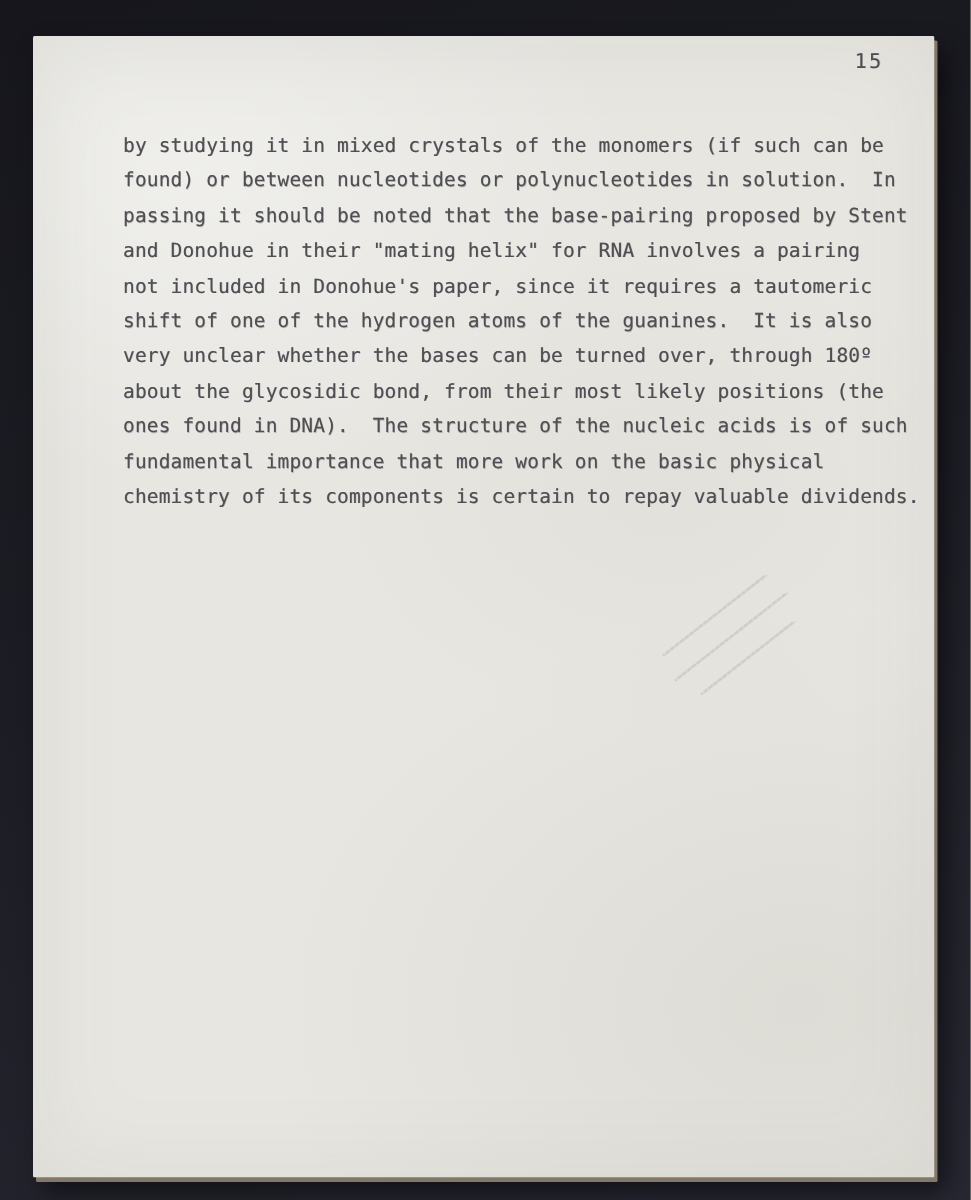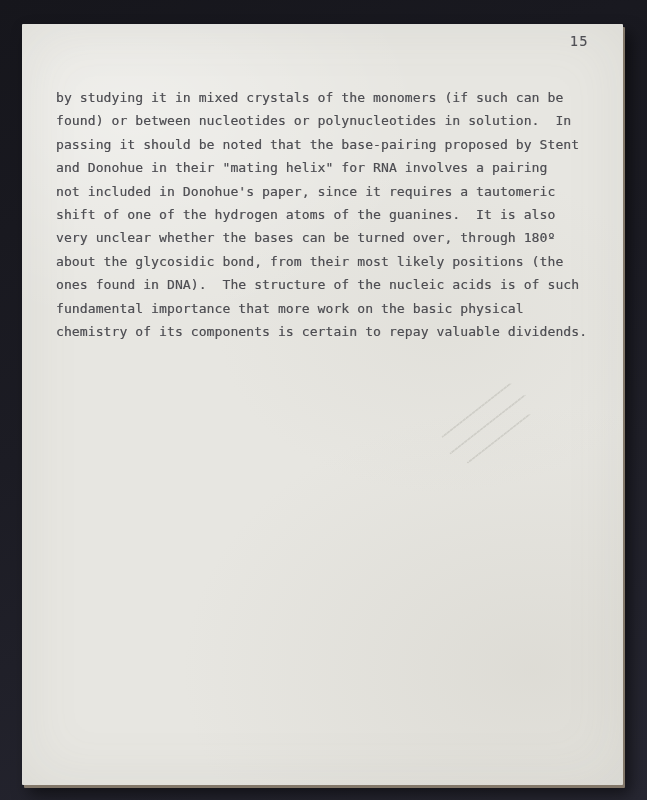--- a/index.html
+++ b/index.html
@@ -38,21 +38,21 @@
   .page-number{
     position:absolute;
     top:9px;right:34px;
     font-size:13.5px;
     letter-spacing:1.5px;
     color:var(--ink);
     text-shadow:0.4px 0.4px 0 rgba(78,78,83,0.35);
   }
   .typed-text{
     position:absolute;
-    left:34px;top:62px;
+    left:60px;top:62px;
     width:540px;
     font-size:13px;
     line-height:23.4px;
     letter-spacing:0.1px;
     color:var(--ink);
     white-space:pre;
     text-shadow:0.35px 0.35px 0 rgba(78,78,83,0.38), -0.2px 0 0 rgba(78,78,83,0.18);
   }
   .watermark{
     position:absolute;

